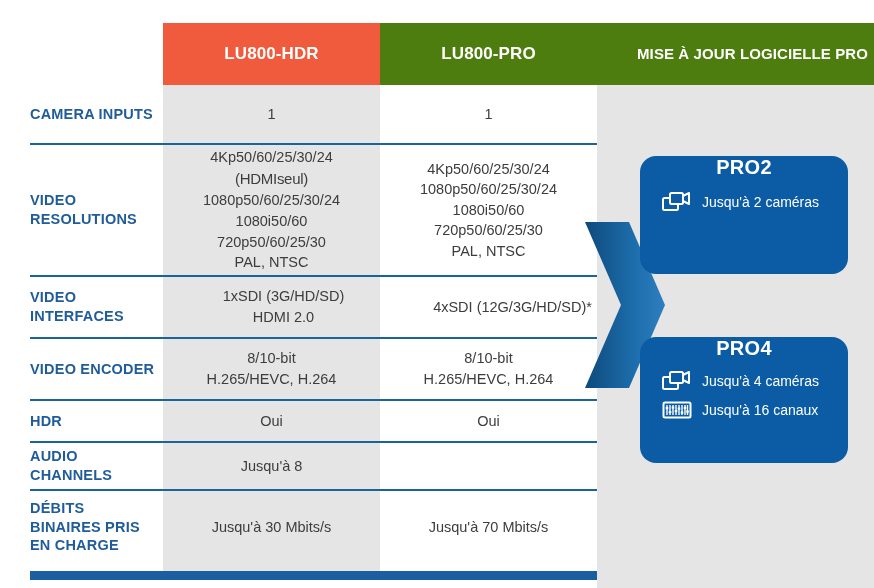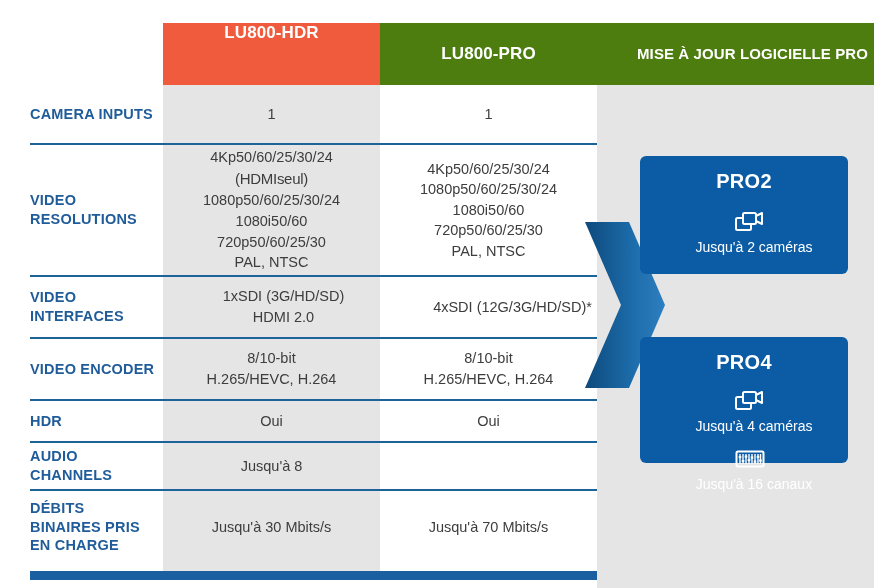--- a/index.html
+++ b/index.html
@@ -29,21 +29,21 @@
     height: 503px;
     background: #e5e5e5;
   }
 
   
   .hdr {
     position: absolute;
     top: 23px;
     height: 62px;
     display: flex;
-    align-items: flex-start;
+    align-items: center;
     justify-content: center;
     text-align: center;
     color: #ffffff;
     font-weight: bold;
     letter-spacing: .1px;
   }
   .hdr-hdr {
     left: 163px;
     width: 217px;
     background: #ef5b3c;
@@ -152,43 +152,42 @@
     width: 80px;
     height: 166px;
   }
 
   
   .card {
     position: absolute;
     left: 640px;
     width: 208px;
     background: #0b5ca5;
-    border-radius: 6px;
+    border-radius: 16px;
     color: #ffffff;
-    padding: 14px 0 16px 0;
+    padding: 0 0 16px 0;
   }
   .card-pro2 { top: 156px; height: 118px; }
   .card-pro4 { top: 337px; height: 126px; }
 
   .card-title {
     text-align: center;
     font-weight: bold;
     font-size: 20px;
     letter-spacing: .3px;
     margin-bottom: 12px;
   }
   .card-pro4 .card-title { margin-bottom: 10px; }
 
   .feat {
     display: flex;
     align-items: center;
     padding-left: 20px;
     margin-bottom: 8px;
     font-size: 14px;
-    flex-direction: column;
   }
   .feat:last-child { margin-bottom: 0; }
 
   .feat-ico {
     width: 34px;
     flex: 0 0 34px;
     display: flex;
     align-items: center;
     justify-content: center;
     margin-right: 8px;

